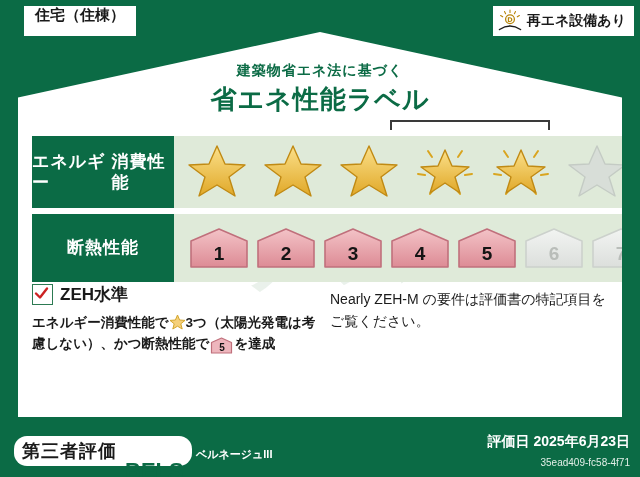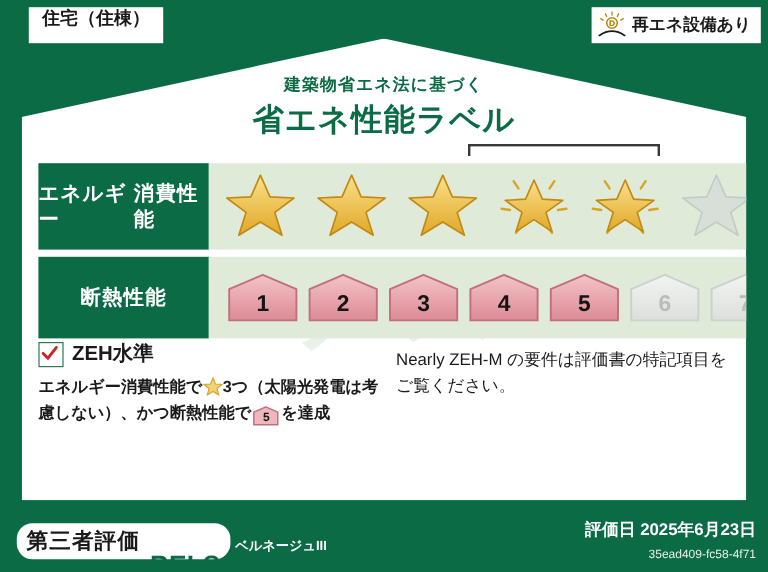--- a/index.html
+++ b/index.html
@@ -138,21 +138,21 @@
 
   
   .zeh{
     position:absolute;top:250px;
     width:284px;
   }
   .zeh-left{left:14px;}
   .zeh-right{left:312px;}
 
   .zeh-head{
-    display:flex;align-items:flex-end;gap:7px;height:24px;
+    display:flex;align-items:center;gap:7px;height:24px;
   }
   .chk{
     width:19px;height:19px;flex:0 0 19px;
     border:1.6px solid #2c7a52;background:#fff;
     position:relative;
   }
   .chk svg{position:absolute;left:1px;top:1px;width:15px;height:15px;}
   .zeh-title{
     font-size:17px;font-weight:bold;color:#1a1a1a;
     white-space:nowrap;letter-spacing:0px;

